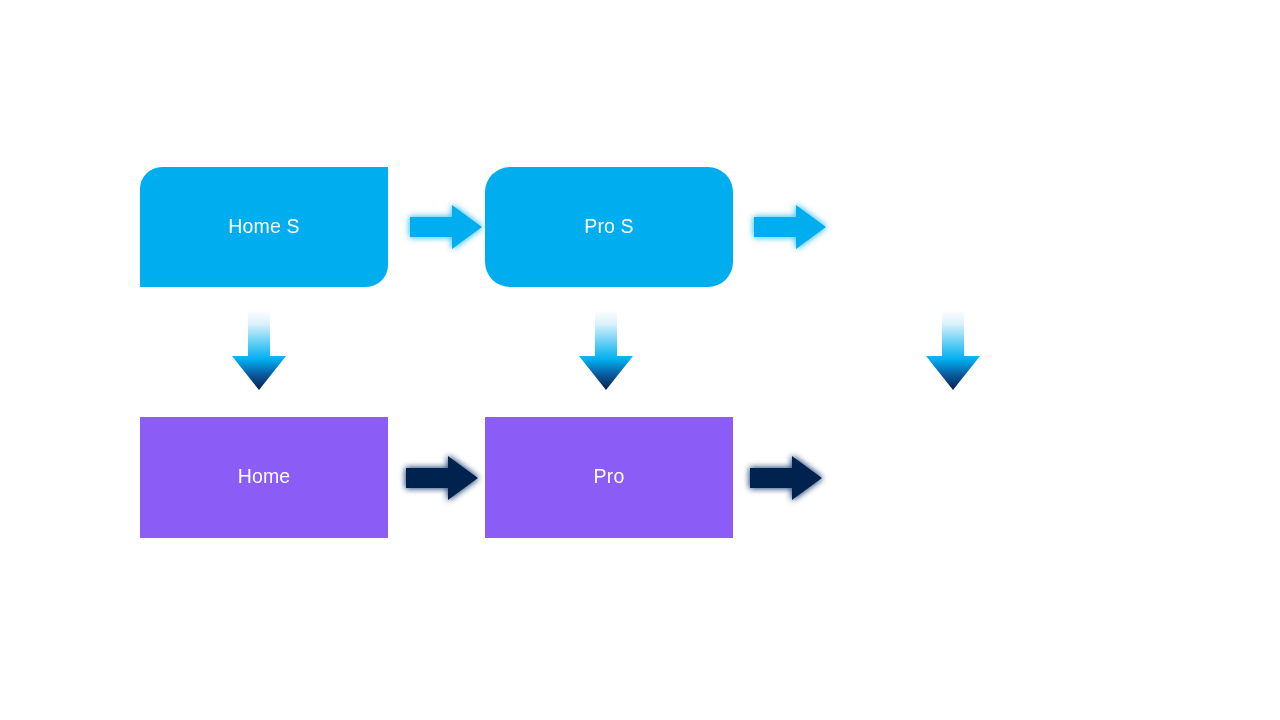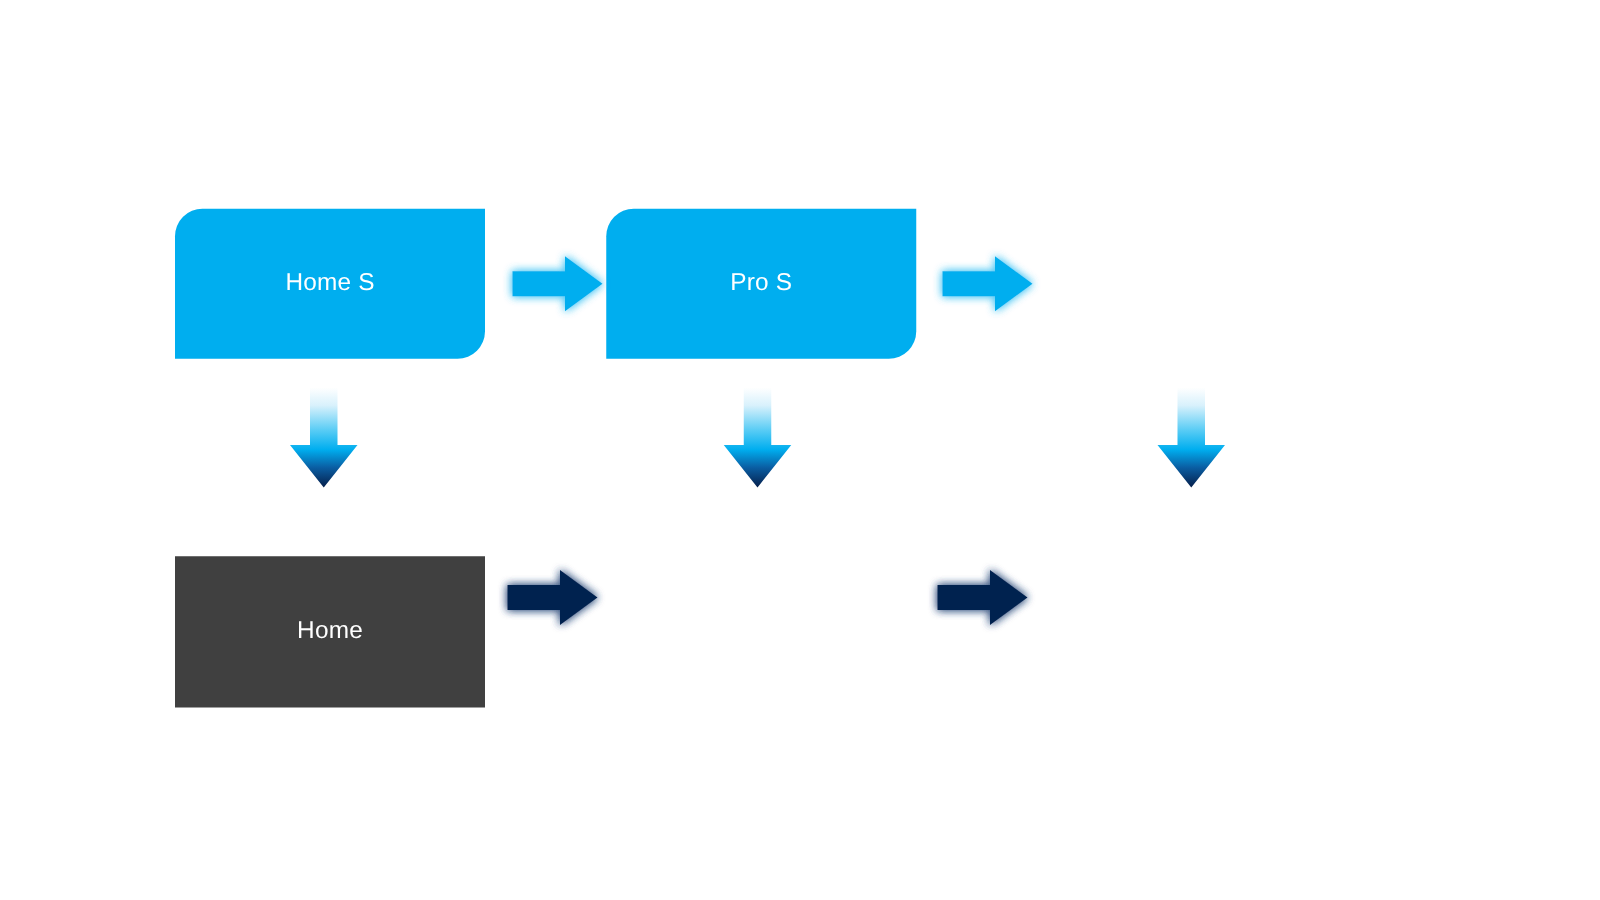--- a/index.html
+++ b/index.html
@@ -46,23 +46,22 @@
   }
 
   
   .tier-service {
     background: #00aeef;
     border-radius: 22px 0 22px 0;
   }
 
   
   .tier-product {
-    background: #404040;
+    background: #8b5cf6;
     border-radius: 0;
-    margin-top: 28px;
   }
 
   
   .arrow {
     position: absolute;
   }
   .arrow svg {
     display: block;
     overflow: visible;
   }
@@ -104,21 +103,21 @@
           <feMergeNode in="SourceGraphic"></feMergeNode>
         </feMerge>
       </filter>
     </defs>
   </svg>
 
   <div class="node-box tier-service" style="left:140px; top:167px; width:248px; height:120px;">
     <span class="node-label">Home S</span>
   </div>
 
-  <div class="node-box tier-service" style="left:485px; top:167px; width:248px; height:120px;">
+  <div class="node-box tier-service" style="left:485px; top:167px; width:248px; height:120px;border-radius:25px;">
     <span class="node-label">Pro S</span>
   </div>
 
 
   <div class="arrow" style="left:408px; top:203px; width:76px; height:48px;">
     <svg width="76" height="48" viewBox="0 0 76 48">
       <path d="M2,14 L44,14 L44,2 L74,24 L44,46 L44,34 L2,34 Z" fill="#00aeef" filter="url(#glowCyan)"></path>
     </svg>
   </div>
 
@@ -143,20 +142,23 @@
   <div class="arrow" style="left:922px; top:308px; width:62px; height:84px;">
     <svg width="62" height="84" viewBox="0 0 62 84">
       <path d="M20,2 L42,2 L42,48 L58,48 L31,82 L4,48 L20,48 Z" fill="url(#downArrowGrad)"></path>
     </svg>
   </div>
 
   <div class="node-box tier-product" style="left:140px; top:417px; width:248px; height:121px;">
     <span class="node-label">Home</span>
   </div>
 
+  <div class="node-box tier-product" style="left:485px; top:417px; width:248px; height:121px;">
+    <span class="node-label">Pro</span>
+  </div>
 
 
   <div class="arrow" style="left:404px; top:454px; width:76px; height:48px;">
     <svg width="76" height="48" viewBox="0 0 76 48">
       <path d="M2,14 L44,14 L44,2 L74,24 L44,46 L44,34 L2,34 Z" fill="#062350" filter="url(#glowNavy)"></path>
     </svg>
   </div>
 
   <div class="arrow" style="left:748px; top:454px; width:76px; height:48px;">
     <svg width="76" height="48" viewBox="0 0 76 48">

